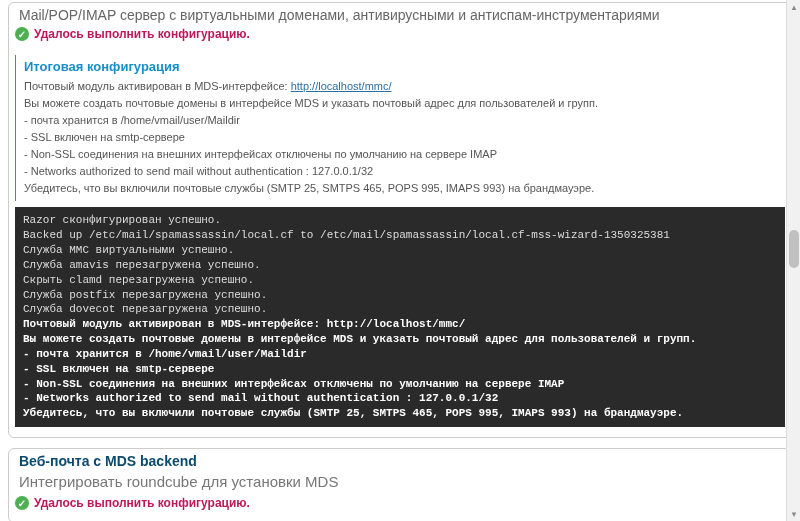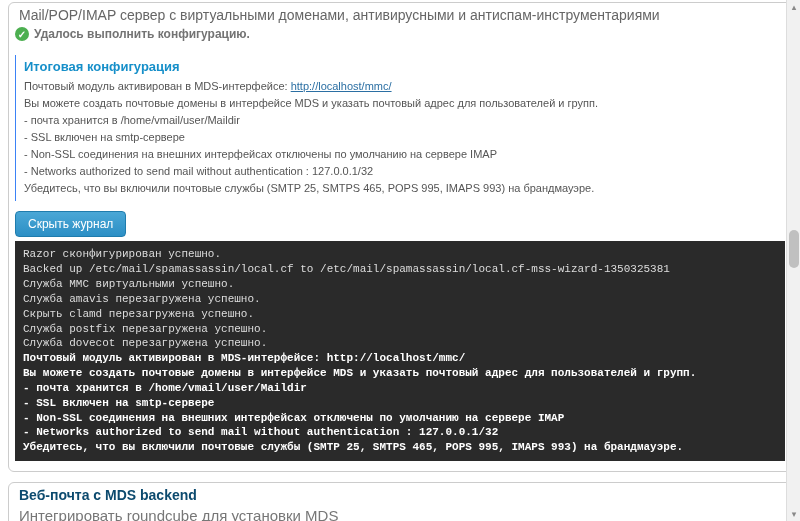--- a/index.html
+++ b/index.html
@@ -41,21 +41,21 @@
     display: inline-flex;
     align-items: center;
     justify-content: center;
     color: #fff;
     font-size: 10px;
     font-weight: bold;
     flex-shrink: 0;
   }
   .success-text {
     font-weight: bold;
-    color: #737373;
+    color: #be185d;
     font-size: 12px;
   }
   .config-block {
     border-left: 1px solid #3b82f6;
     margin: 10px 6px 6px 6px;
     padding: 4px 8px 4px 8px;
   }
   .config-head {
     color: #168fc9;
     font-weight: bold;
@@ -144,21 +144,20 @@
       <span>Почтовый модуль активирован в MDS-интерфейсе: </span><a href="#">http://localhost/mmc/</a>
     </div>
     <div class="config-line">Вы можете создать почтовые домены в интерфейсе MDS и указать почтовый адрес для пользователей и групп.</div>
     <div class="config-line">- почта хранится в /home/vmail/user/Maildir</div>
     <div class="config-line">- SSL включен на smtp-сервере</div>
     <div class="config-line">- Non-SSL соединения на внешних интерфейсах отключены по умолчанию на сервере IMAP</div>
     <div class="config-line">- Networks authorized to send mail without authentication : 127.0.0.1/32</div>
     <div class="config-line">Убедитесь, что вы включили почтовые службы (SMTP 25, SMTPS 465, POPS 995, IMAPS 993) на брандмауэре.</div>
   </div>
 
-  <button class="btn">Скрыть журнал</button>
 
   <div class="terminal"><span>Razor сконфигурирован успешно.</span>
 <span>Backed up /etc/mail/spamassassin/local.cf to /etc/mail/spamassassin/local.cf-mss-wizard-1350325381</span>
 <span>Служба MMC виртуальными успешно.</span>
 <span>Служба amavis перезагружена успешно.</span>
 <span>Скрыть clamd перезагружена успешно.</span>
 <span>Служба postfix перезагружена успешно.</span>
 <span>Служба dovecot перезагружена успешно.</span>
 <span class="bold">Почтовый модуль активирован в MDS-интерфейсе: http://localhost/mmc/</span>
 <span class="bold">Вы можете создать почтовые домены в интерфейсе MDS и указать почтовый адрес для пользователей и групп.</span>

